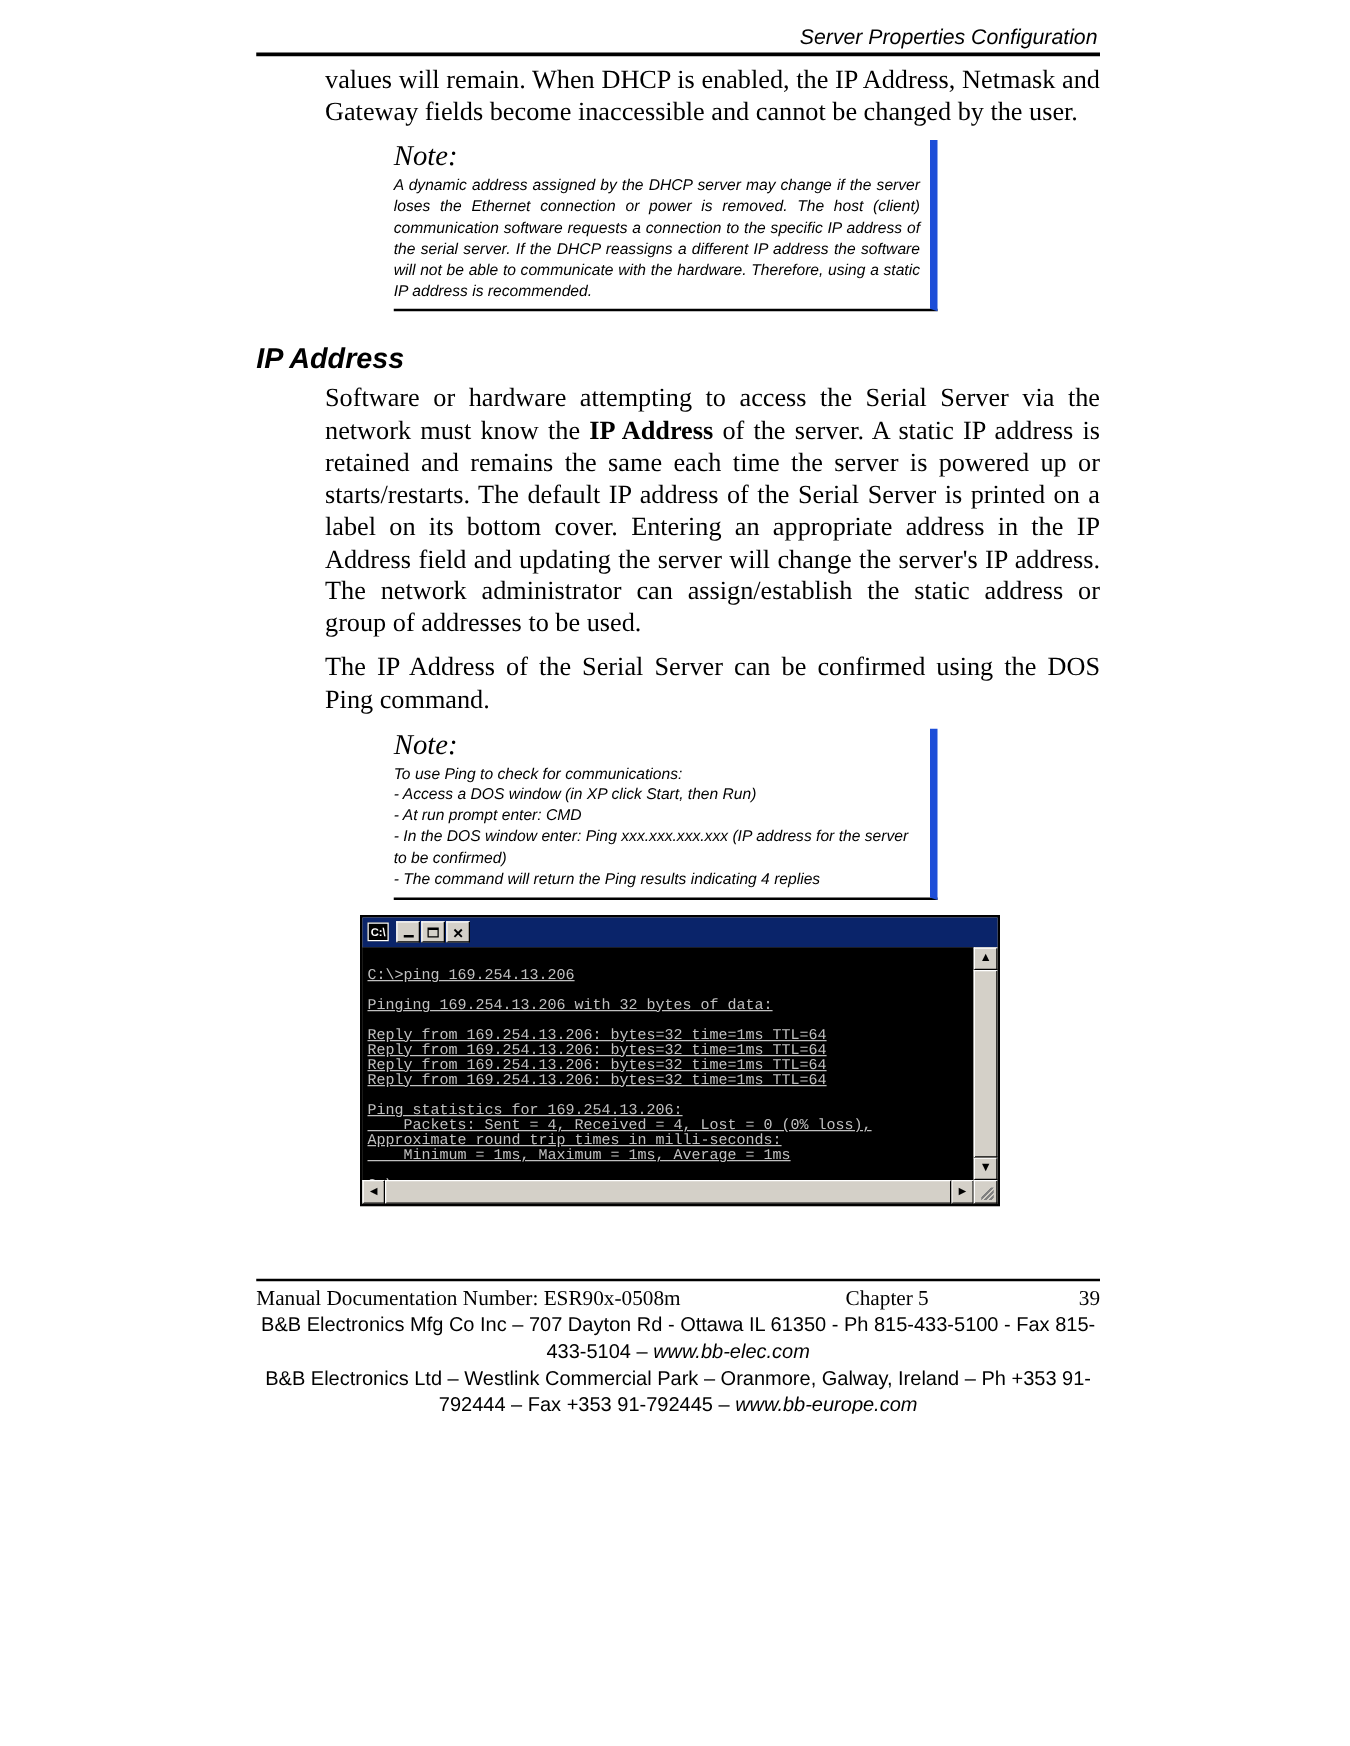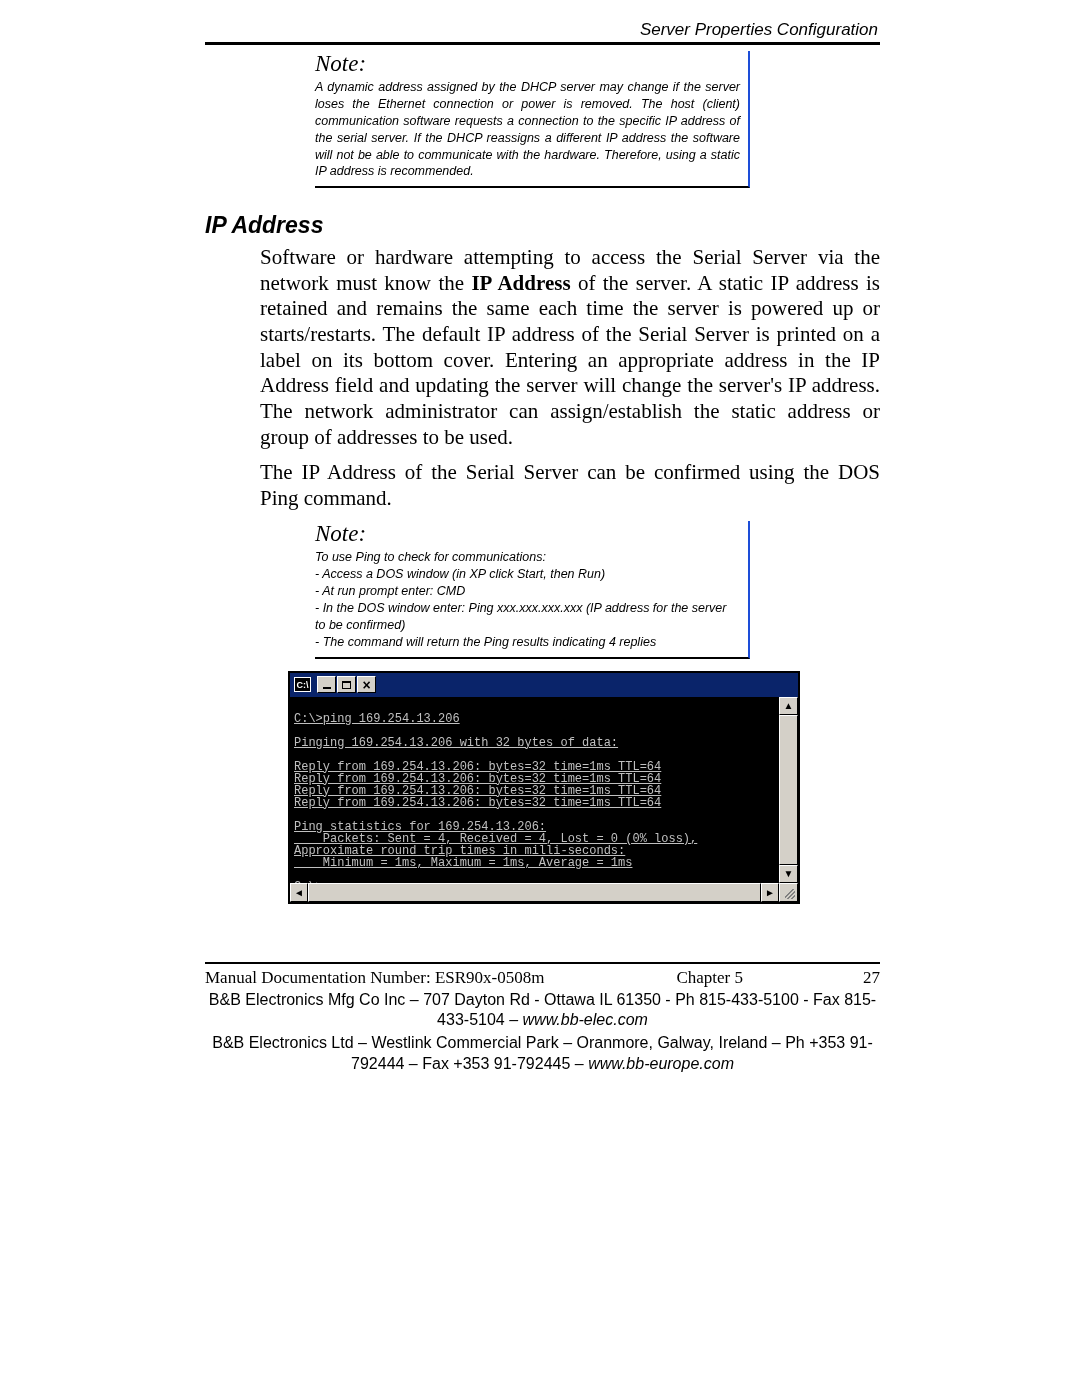--- a/index.html
+++ b/index.html
@@ -39,21 +39,21 @@
   }
   .section-h {
     font-family: Arial, Helvetica, sans-serif;
     font-weight: bold;
     font-style: italic;
     font-size: 23px;
     margin: 24px 0 6px 0;
   }
   .note-box {
     margin: 4px 0 8px 55px;
-    border-right: 2px solid #1d4ed8;
+    border-right: 6px solid #1d4ed8;
     border-bottom: 2px solid #000;
     padding: 0 8px 6px 0;
     width: 435px;
     box-sizing: border-box;
   }
   .note-title {
     font-size: 23px;
     font-style: italic;
     font-family: "Times New Roman", Times, serif;
     margin-bottom: 2px;
@@ -221,20 +221,21 @@
 <body>
 
 <div class="page">
 
   <div class="hdr-row">
     <span>Server Properties Configuration</span>
   </div>
   <hr class="hdr-rule">
 
   <div class="body-main">
+    <p class="para">values will remain. When DHCP is enabled, the IP Address, Netmask and Gateway fields become inaccessible and cannot be changed by the user.</p>
 
     <div class="note-box">
       <div class="note-title">Note:</div>
       <div class="note-body">A dynamic address assigned by the DHCP server may change if the server loses the Ethernet connection or power is removed. The host (client) communication software requests a connection to the specific IP address of the serial server. If the DHCP reassigns a different IP address the software will not be able to communicate with the hardware. Therefore, using a static IP address is recommended.</div>
     </div>
   </div>
 
   <div class="section-h">IP Address</div>
 
   <div class="body-main">
@@ -300,21 +301,21 @@
         </div>
       </div>
     </div>
 
   </div>
 
   <hr class="ftr-rule">
   <div class="ftr-row1">
     <span class="l">Manual Documentation Number: ESR90x-0508m</span>
     <span class="c">Chapter 5</span>
-    <span class="r">27</span>
+    <span class="r">39</span>
   </div>
   <div class="ftr-small">
     <span>B&amp;B Electronics Mfg Co Inc – 707 Dayton Rd - Ottawa IL 61350 - Ph 815-433-5100 - Fax 815-433-5104 – </span><i>www.bb-elec.com</i>
   </div>
   <div class="ftr-small">
     <span>B&amp;B Electronics Ltd – Westlink Commercial Park – Oranmore, Galway, Ireland – Ph +353 91-792444 – Fax +353 91-792445 – </span><i>www.bb-europe.com</i>
   </div>
 
 </div>
 

